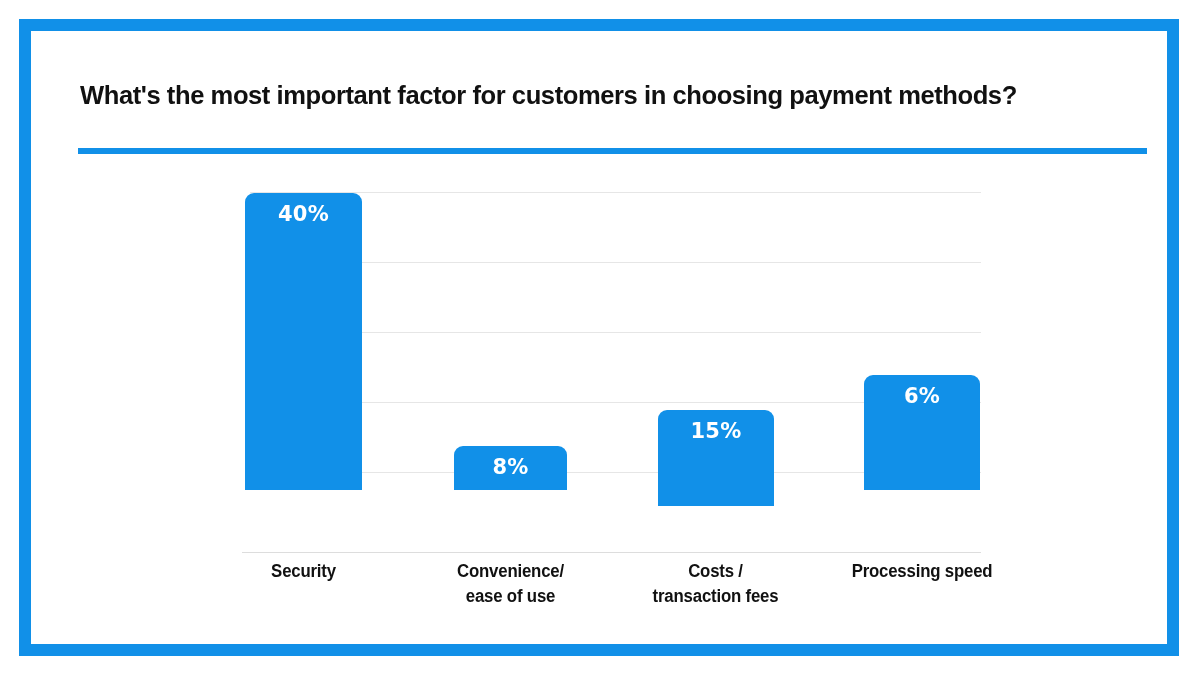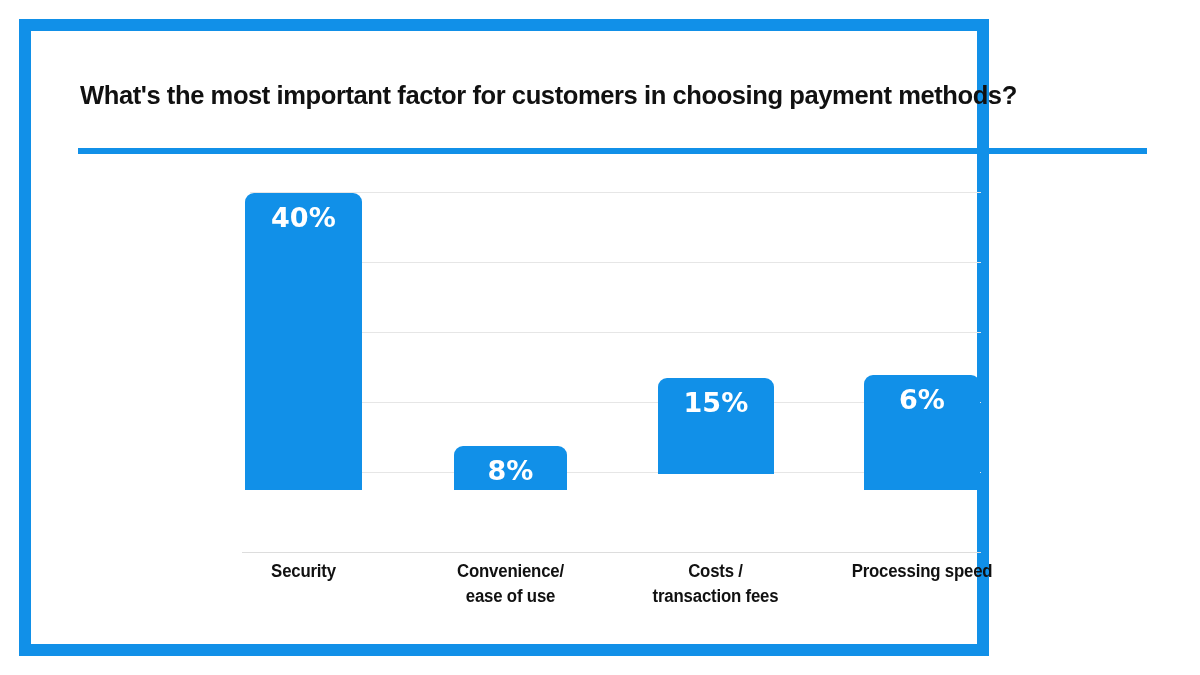--- a/index.html
+++ b/index.html
@@ -12,21 +12,21 @@
     height: 675px;
     overflow: hidden;
     font-family: "Liberation Sans", sans-serif;
   }
 
   
   #slide-frame {
     position: absolute;
     left: 19px;
     top: 19px;
-    width: 970px;
+    width: 1160px;
     height: 637px;
     box-sizing: border-box;
     border: 12px solid var(--accent, #1190e8);
     background: #ffffff;
   }
   #slide-inner {
     position: absolute;
     inset: 0;
     background: #ffffff;
   }
@@ -85,21 +85,21 @@
     background: var(--accent, #1190e8);
     border-radius: 9px 9px 0 0;
   }
   .bar-value {
     position: absolute;
     top: 9px;
     left: 0;
     right: 0;
     text-align: center;
     color: #ffffff;
-    font-size: 27px;
+    font-size: 21px;
     font-weight: bold;
     letter-spacing: 0.2px;
     font-family: "DejaVu Sans", sans-serif;
   }
   .cat-label {
     position: absolute;
     text-align: center;
     color: #111111;
     font-size: 17.5px;
     font-weight: bold;
@@ -135,21 +135,21 @@
       </div>
 
       <div class="bar" style="left:423px; width:113px; height:44px; bottom:154px;">
         <span class="bar-value">8%</span>
       </div>
       <div class="cat-label" style="left:399px; width:161px; top:528px;">
         <div>Convenience/</div>
         <div>ease of use</div>
       </div>
 
-      <div class="bar" style="left:627px; width:116px; height:96px; bottom:170px;">
+      <div class="bar" style="left:627px; width:116px; height:96px; bottom:138px;">
         <span class="bar-value">15%</span>
       </div>
       <div class="cat-label" style="left:591px; width:187px; top:528px;">
         <div>Costs /</div>
         <div>transaction fees</div>
       </div>
 
       <div class="bar" style="left:833px; width:116px; height:115px; bottom:154px;">
         <span class="bar-value">6%</span>
       </div>

